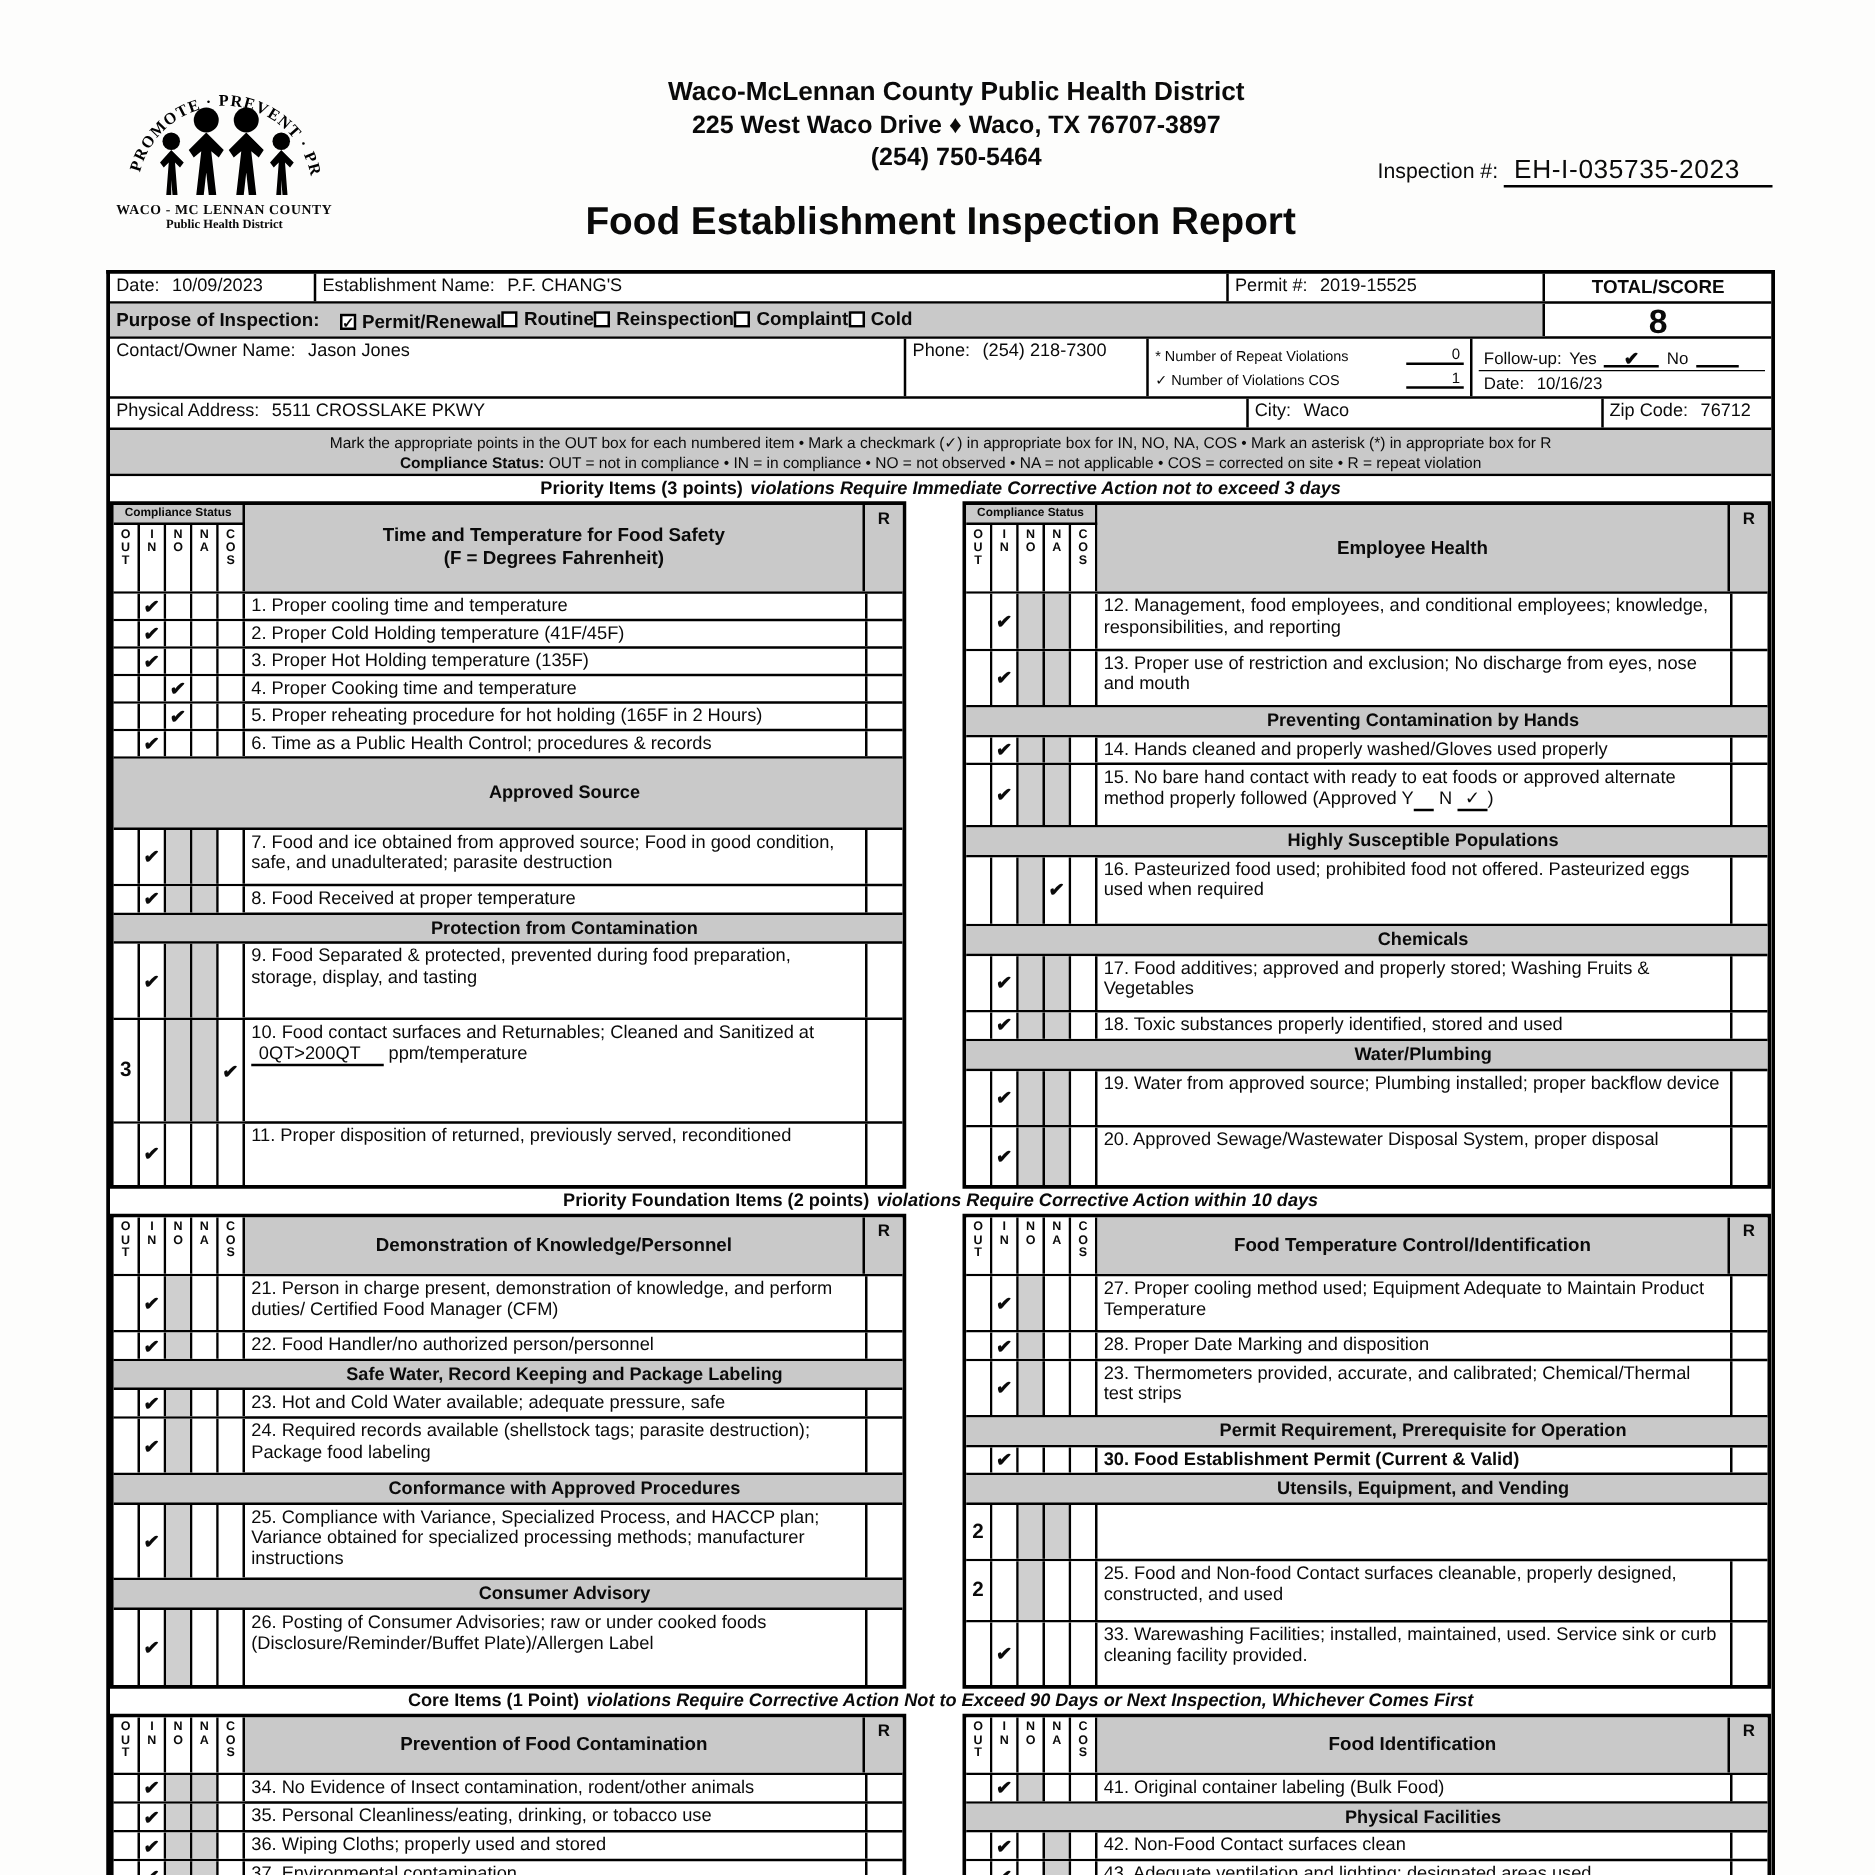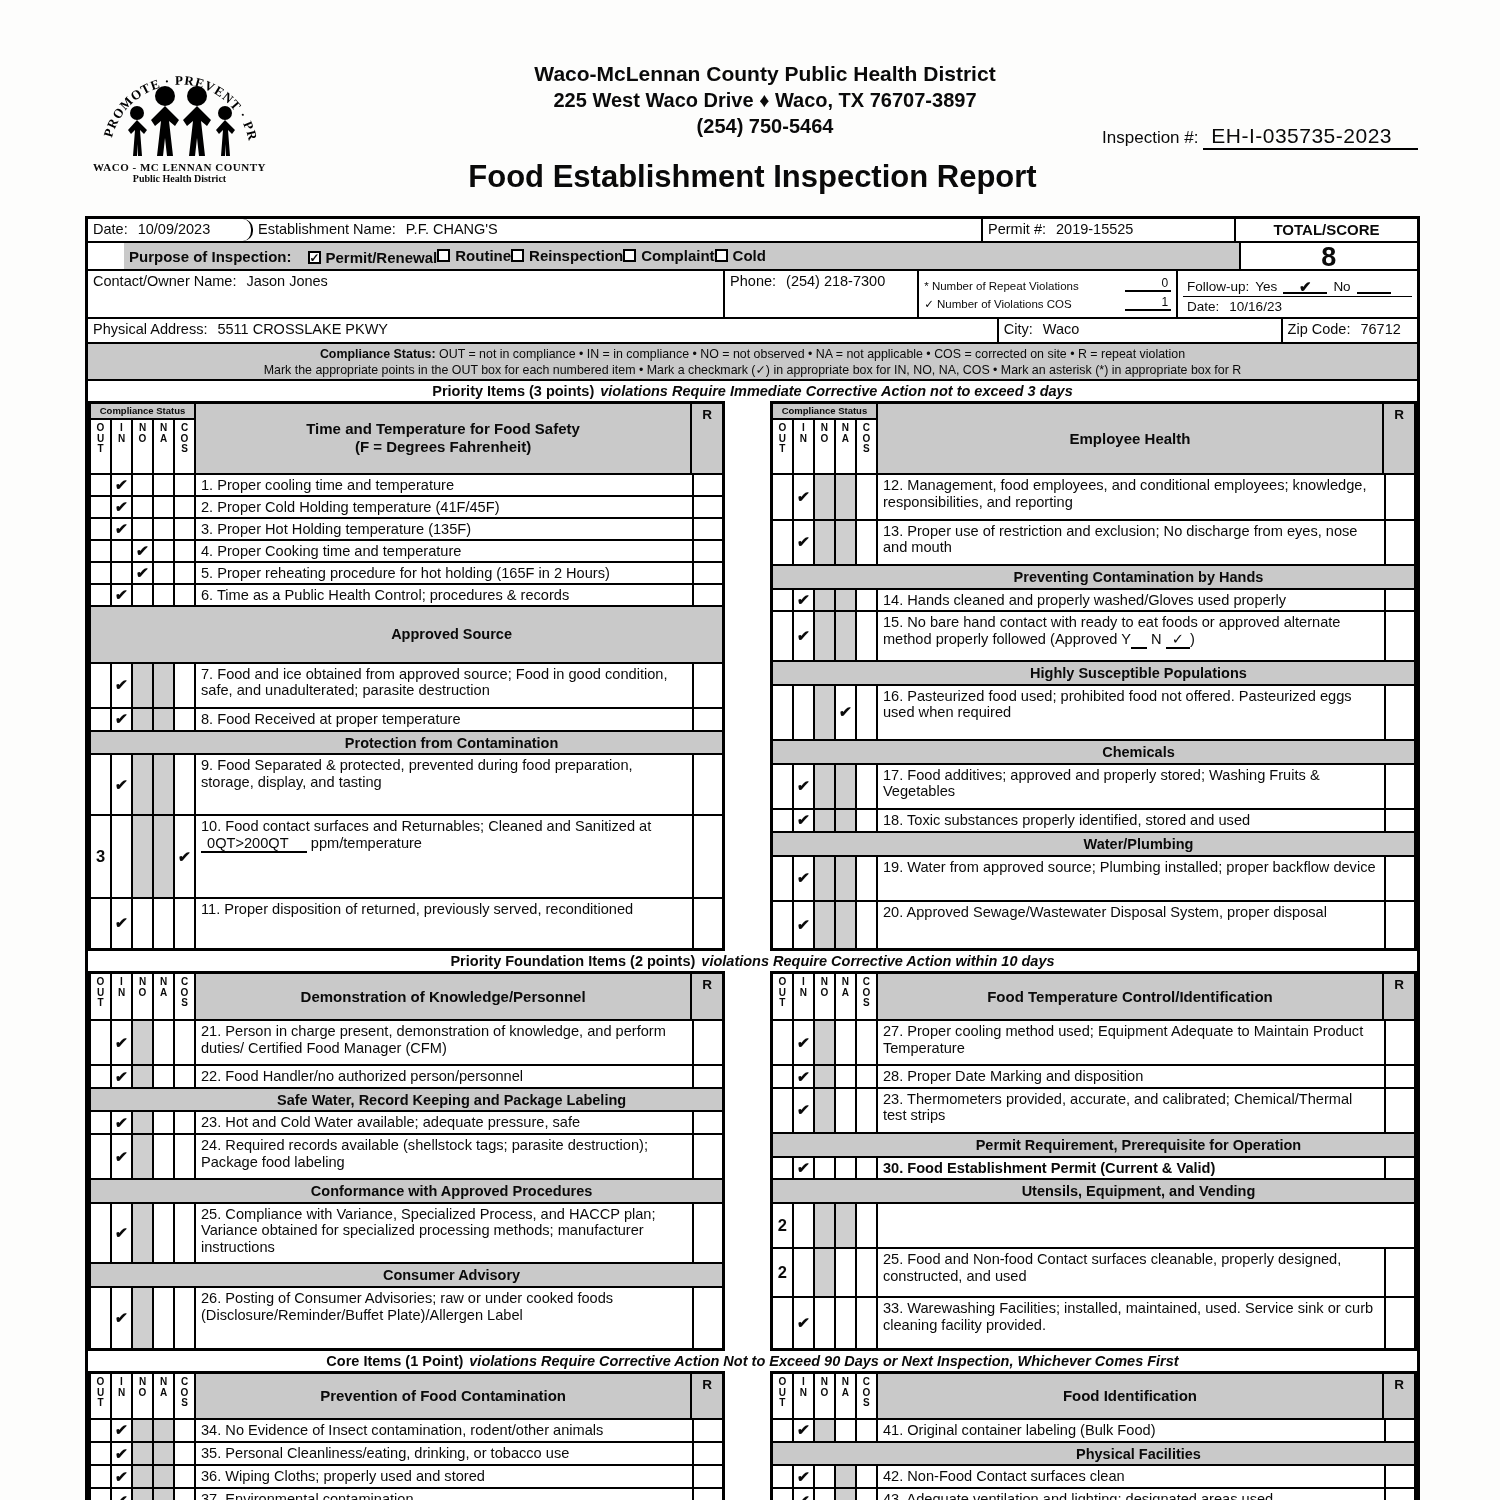--- a/index.html
+++ b/index.html
@@ -21,23 +21,23 @@
   .insp { position:absolute; right:2px; top:68px; font-size:17px; }
   .insp-num { font-size:21px; border-bottom:2px solid #000; padding:0 26px 1px 8px; letter-spacing:.5px;}
   .title { position:absolute; left:0; right:0; top:103px; text-align:center; font-size:31px; font-weight:bold; }
   
   .form { position:absolute; left:85px; top:216px; width:1335px; border:3px solid #000; border-bottom:none; background:#fff;}
   .fr { display:flex; border-bottom:2px solid #000; font-size:14.5px; }
   .fr > div { border-right:2px solid #000; padding:2px 5px; overflow:hidden;}
   .fr > div:last-child { border-right:none; }
   .lbl { margin-right:10px; }
   .r1 { height:24px; }
-  .c-date{width:165px;border-radius:10px;} .c-est{width:730px;} .c-permit{width:253px;}
+  .c-date{width:165px;} .c-est{width:730px;} .c-permit{width:253px;}
   .c-score{width:181px; text-align:center; font-weight:bold; font-size:15px;}
-  .r2 { height:28px;padding-left:36px; }
+  .r2 { height:28px; }
   .purpose-cell { width:1148px; background:#c9c9c9; display:flex; align-items:center; gap:16px; font-weight:bold; font-size:15px; padding-left:6px;}
   .score-cell { width:181px; text-align:center; font-size:27px; font-weight:bold; line-height:25px;}
   .po { display:inline-flex; align-items:center; gap:5px;}
   .cb { display:inline-block; width:13px; height:13px; border:2px solid #000; font-size:12px; line-height:10px; text-align:center; font-weight:bold; background:#fff;}
   .r3 { height:48px; }
   .c-contact{width:640px; padding-top:4px;} .c-phone{width:195px; padding-top:4px;}
   .c-viol{width:260px; font-size:11.5px; padding:3px 6px;}
   .vrow{display:flex; justify-content:space-between; align-items:flex-end; height:19px;}
   .vval{border-bottom:2px solid #000; min-width:46px; text-align:right; padding-right:3px; font-size:12px;}
   .c-follow{width:240px; font-size:13.5px; padding:0;}
@@ -192,22 +192,22 @@
       </div>
       <div class="c-city">
         <span class="lbl">City:</span><span>Waco</span>
       </div>
       <div class="c-zip">
         <span class="lbl">Zip Code:</span><span>76712</span>
       </div>
     </div>
 
     <div class="legend">
+      <div>Mark the appropriate points in the OUT box for each numbered item • Mark a checkmark (✓) in appropriate box for IN, NO, NA, COS • Mark an asterisk (*) in appropriate box for R</div>
       <div><b>Compliance Status:</b> <span>OUT = not in compliance • IN = in compliance • NO = not observed • NA = not applicable • COS = corrected on site • R = repeat violation</span></div>
-      <div>Mark the appropriate points in the OUT box for each numbered item • Mark a checkmark (✓) in appropriate box for IN, NO, NA, COS • Mark an asterisk (*) in appropriate box for R</div>
     </div>
 
     <div class="band">
       <span class="bb">Priority Items (3 points)</span>
       <span class="bi">violations Require Immediate Corrective Action not to exceed 3 days</span>
     </div>
 
     <div class="cols">
       <div class="tbl tbl-l p1 t-mini">
           <div class="thead">

